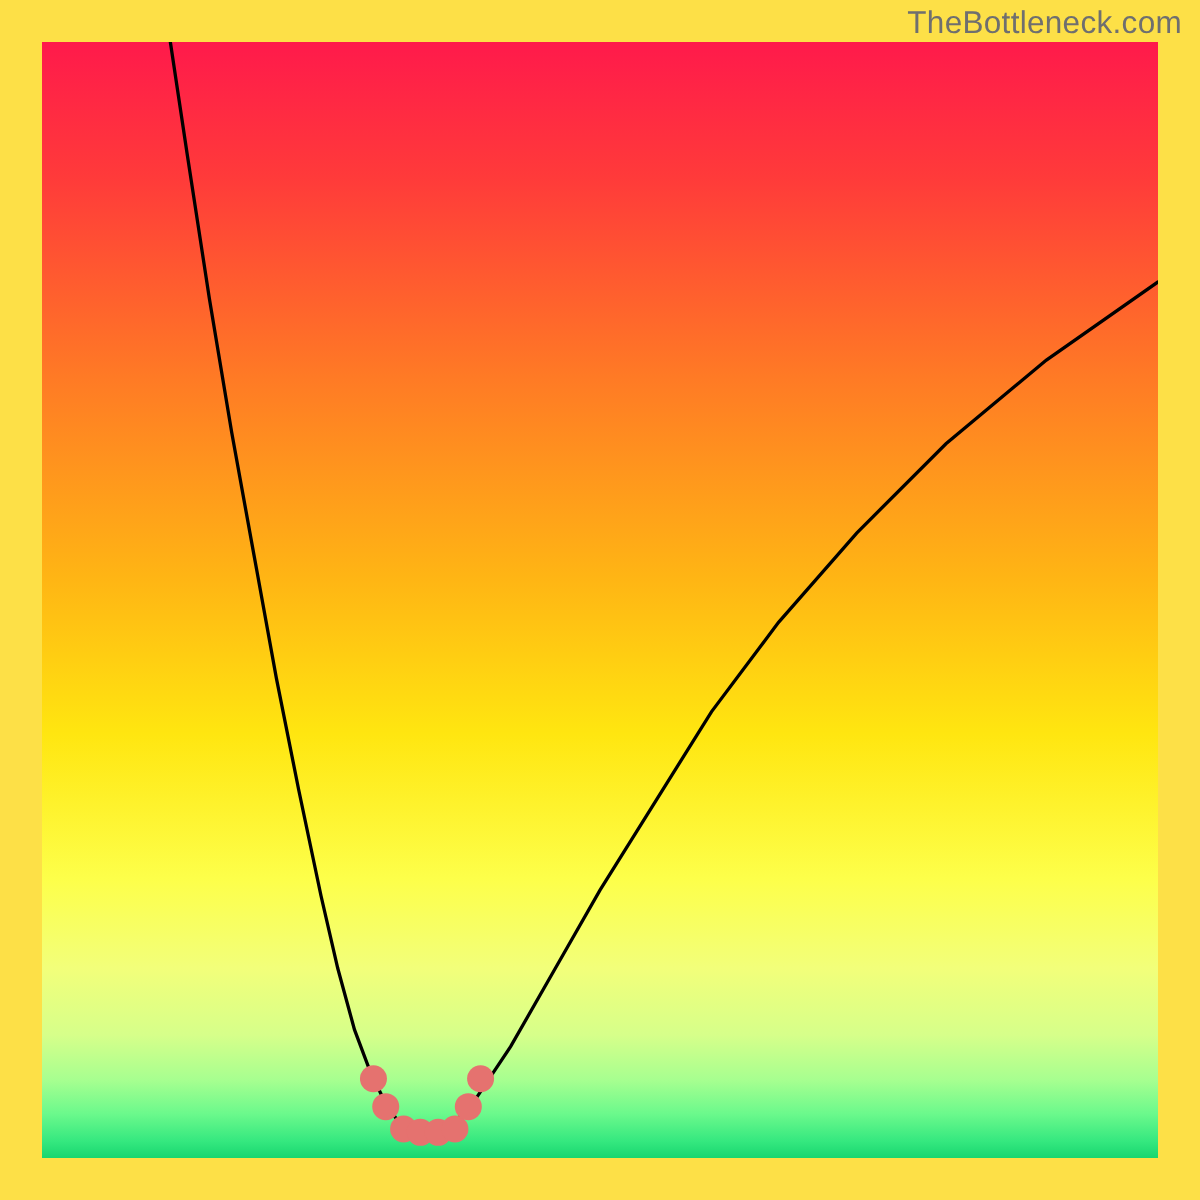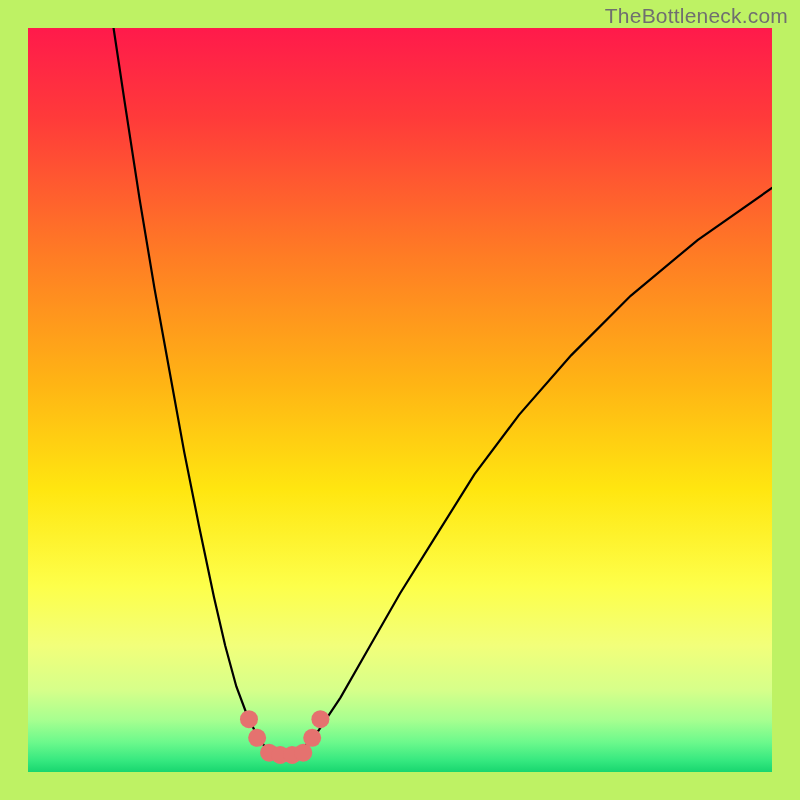--- a/index.html
+++ b/index.html
@@ -7,21 +7,21 @@
     padding: 0;
     width: 800px;
     height: 800px;
     overflow: hidden;
     background: #000;
     font-family: Arial, Helvetica, sans-serif;
   }
   .frame {
     position: absolute;
     inset: 0;
-    background: #bef264;
+    background: #fde047;
   }
   .plot {
     position: absolute;
     left: 28px;
     top: 28px;
     width: 744px;
     height: 744px;
   }
   .watermark {
     position: absolute;

